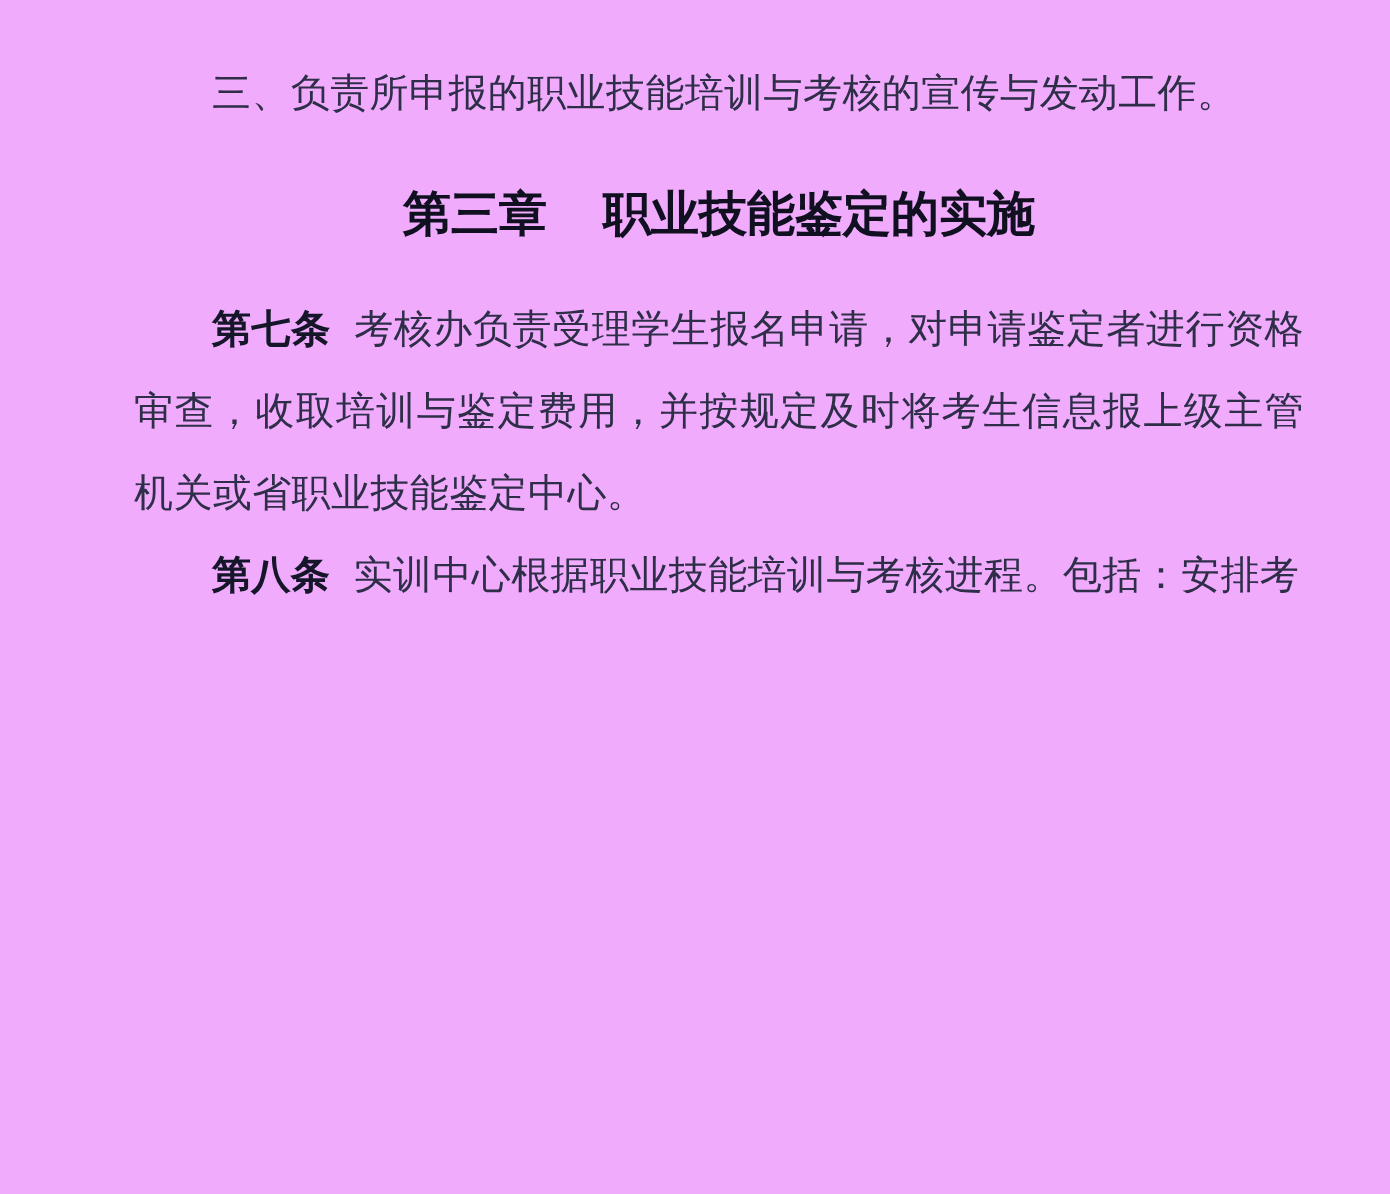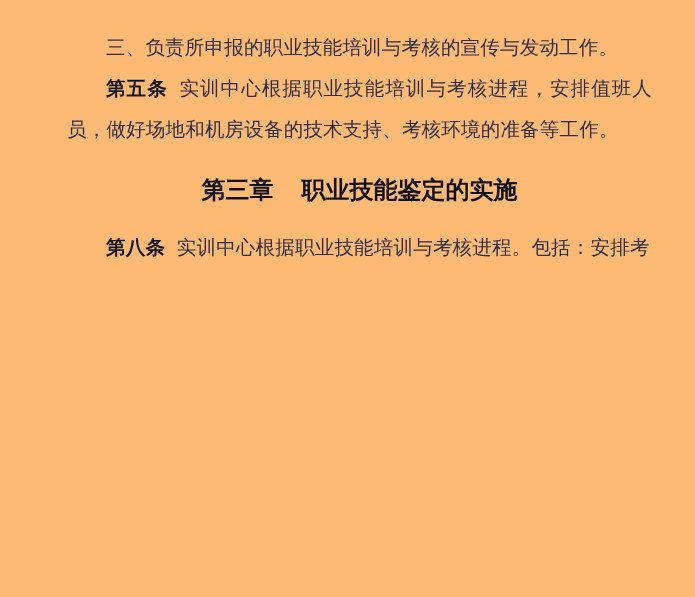--- a/index.html
+++ b/index.html
@@ -11,21 +11,21 @@
     width: 695px;
     height: 597px;
     overflow: hidden;
     font-family: "Liberation Serif", "DejaVu Serif", serif;
   }
   .page {
     box-sizing: border-box;
     width: 695px;
     height: 597px;
     padding: 27px 43px 0 67px;
-    background: #fdba74;
+    background: #f0abfc;
     color: #2e2e48;
   }
   .para {
     margin: 0;
     font-size: 19.5px;
     line-height: 41px;
     text-align: justify;
     text-indent: 2em;
     letter-spacing: 0.2px;
   }
@@ -49,22 +49,22 @@
     margin-left: 28px;
   }
 </style>
 </head>
 <body>
 
 <div class="page">
 
   <p class="para"><span>三、负责所申报的职业技能培训与考核的宣传与发动工作。</span></p>
 
-  <p class="para"><b class="article-no">第五条</b><span>实训中心根据职业技能培训与考核进程，安排值班人员，做好场地和机房设备的技术支持、考核环境的准备等工作。</span></p>
 
   <h2 class="chapter-heading"><span class="chapter-number">第三章</span><span class="chapter-title">职业技能鉴定的实施</span></h2>
 
 
 
+  <p class="para"><b class="article-no">第七条</b><span>考核办负责受理学生报名申请，对申请鉴定者进行资格审查，收取培训与鉴定费用，并按规定及时将考生信息报上级主管机关或省职业技能鉴定中心。</span></p>
 
   <p class="para"><b class="article-no">第八条</b><span>实训中心根据职业技能培训与考核进程。包括：安排考</span></p>
 
 </div>
 
 </body></html>

